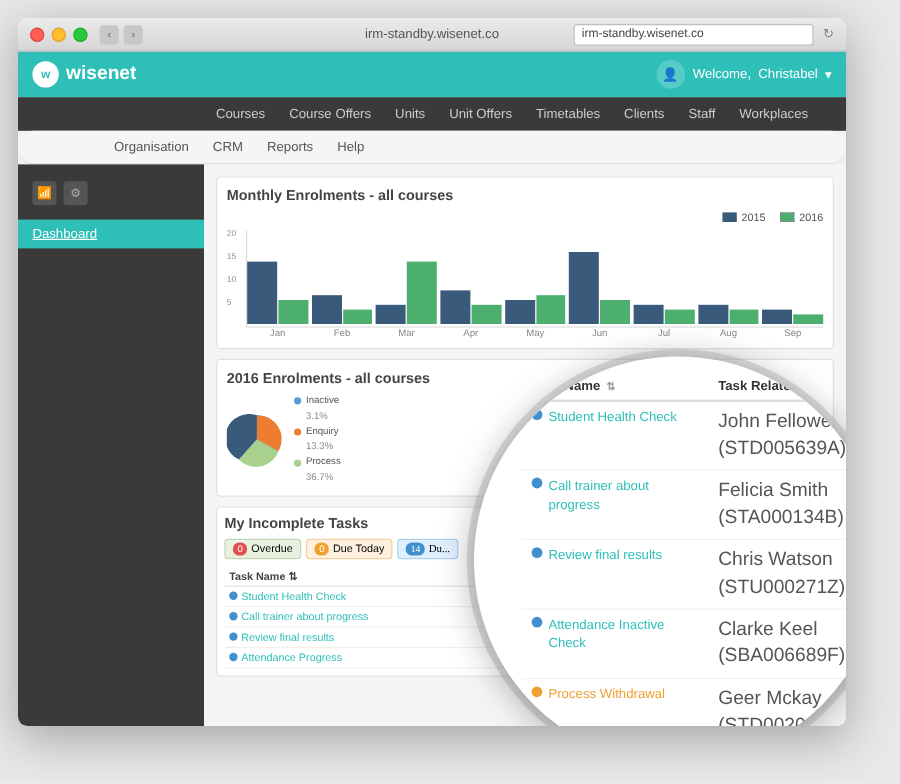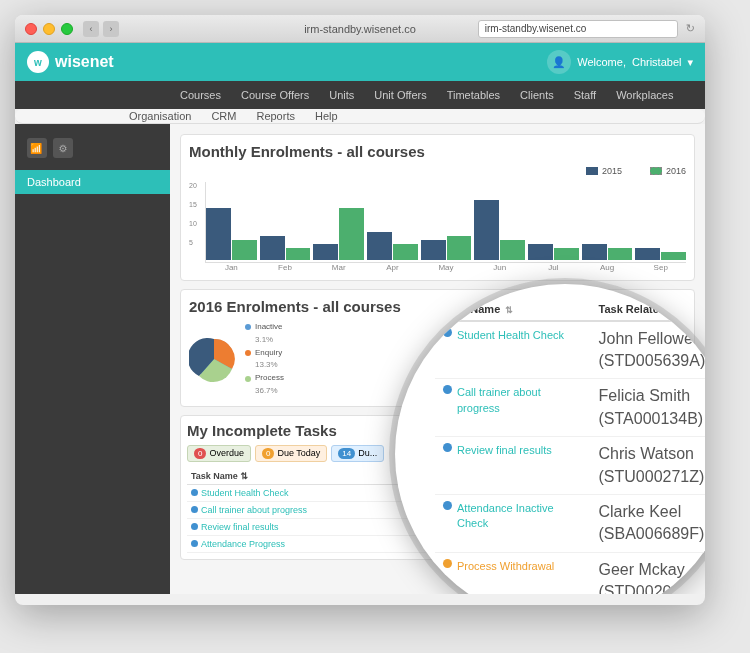--- a/index.html
+++ b/index.html
@@ -163,24 +163,24 @@
       padding: 0 10px;
       height: 28px;
       display: flex;
       align-items: center;
       cursor: pointer;
       white-space: nowrap;
     }
 
     .nav-sub {
       background: #f5f5f5;
-      height: 15px;
-      display: flex;
-      align-items: center;
-      padding: 0 0 0 104px;
+      height: 28px;
+      display: flex;
+      align-items: center;
+      padding: 0 0 0 70px;
       gap: 0;
       border-bottom: 1px solid #ddd;
       border-radius: 13px;
     }
     .sub-item {
       color: #555;
       font-size: 11px;
       padding: 0 10px;
       height: 26px;
       display: flex;
@@ -201,51 +201,52 @@
       padding: 8px 0;
     }
     .sidebar-item {
       display: flex;
       align-items: center;
       gap: 8px;
       padding: 6px 12px;
       color: #aaa;
       font-size: 11px;
       cursor: pointer;
+      text-decoration: underline;
     }
     .sidebar-item.active {
       background: #2dbfb8;
       color: white;
     }
 
     .content-area {
       flex: 1;
       background: #f5f5f5;
       overflow: hidden;
       position: relative;
       padding: 10px;
     }
 
     
     .section-title {
-      font-size: 15px;
+      font-size: 12px;
       color: #444;
       font-weight: 600;
       margin-bottom: 6px;
     }
     .chart-box {
       background: white;
       border: 1px solid #e0e0e0;
       border-radius: 4px;
       padding: 8px;
       margin-bottom: 8px;
     }
     .chart-legend {
       display: flex;
-      gap: 28px;
+      gap: 12px;
       margin-bottom: 6px;
       justify-content: flex-end;
     }
     .legend-item {
       display: flex;
       align-items: center;
       gap: 4px;
       font-size: 9px;
       color: #555;
     }
@@ -313,21 +314,21 @@
       display: flex;
       align-items: center;
       gap: 3px;
       padding: 2px 6px;
       border-radius: 3px;
       font-size: 9px;
       cursor: pointer;
     }
     .task-tab.overdue { background: #e8f0e0; border: 1px solid #c5d5b5; }
     .task-tab.due-today { background: #fff0e0; border: 1px solid #f0d0a0; }
-    .task-tab.due-later { background: #e0f0ff; border: 1px solid #b0d0f0; }
+    .task-tab.due-later { background: #e0f0ff; border: 1px solid #b0d0f0; font-family: Liberation Serif, serif; }
     .tab-badge {
       background: #e05050;
       color: white;
       border-radius: 10px;
       padding: 1px 4px;
       font-size: 8px;
     }
     .tab-badge.orange { background: #f0a030; }
     .tab-badge.blue { background: #4090d0; }
 

